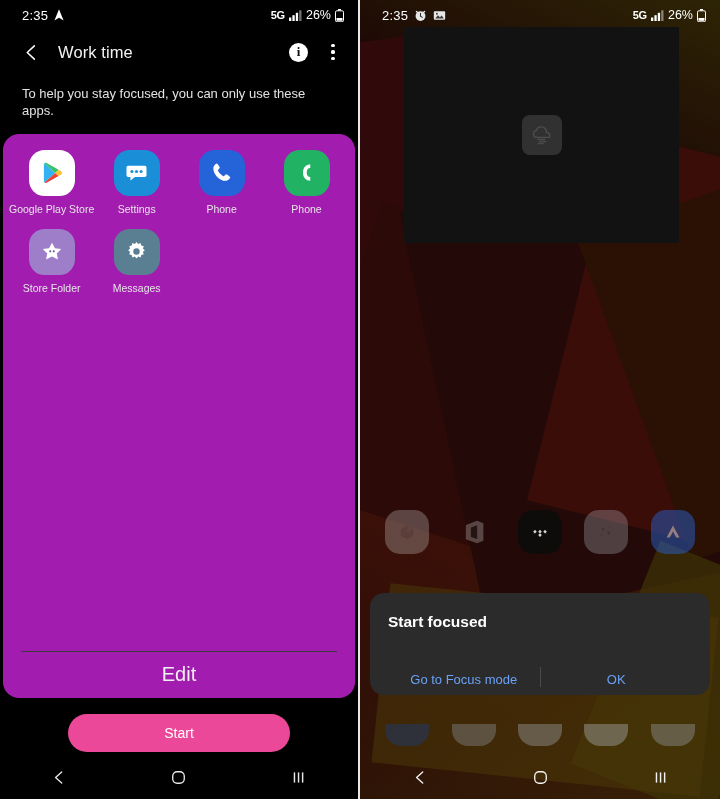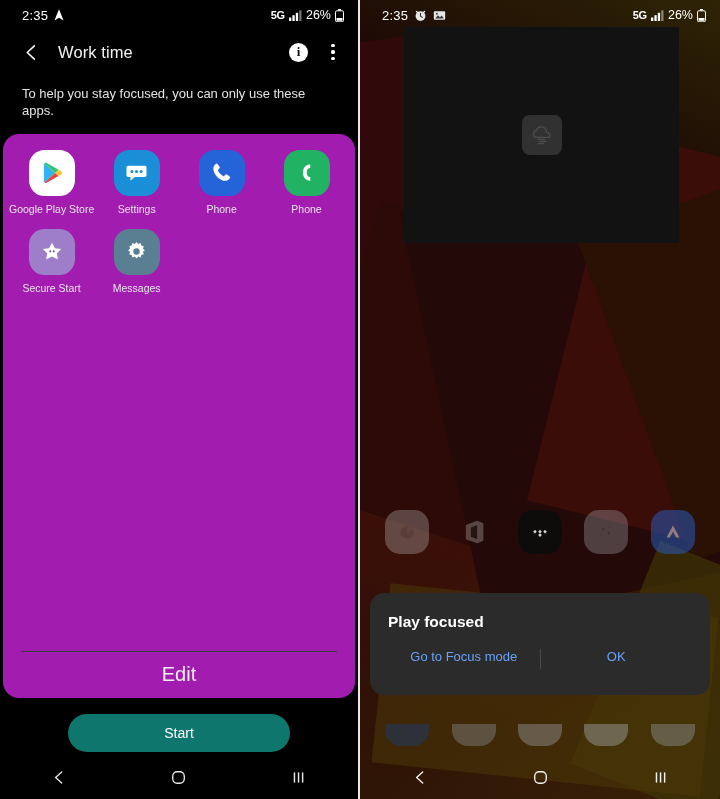--- a/index.html
+++ b/index.html
@@ -109,21 +109,21 @@
   .card-spacer { flex: 1 1 auto; }
   .edit-sep { height:1px; background:#3a3a3a; margin: 0 18px; }
   .edit-row {
     height: 46px; display:flex; align-items:center; justify-content:center;
     color:#f0f0f0; font-size: 20px; cursor:pointer;
   }
 
   .start-wrap { padding: 16px 68px 0 68px; }
   .start-btn {
     height: 38px; border-radius: 19px;
-    background:#0f766e; color:#ffffff;
+    background:#ec4899; color:#ffffff;
     display:flex; align-items:center; justify-content:center;
     font-size: 14px; cursor: pointer; border: none; width: 100%;
     font-family: "Liberation Sans", sans-serif;
   }
 
   
   .navbar {
     position:absolute; left:0; bottom:0; width:100%;
     height: 44px;
     display:flex; align-items:center; justify-content: space-around;
@@ -180,21 +180,21 @@
   .dialog {
     position:absolute; left:10px; top:593px;
     width:340px;
     background:#2b2b2b;
     border-radius: 14px;
     padding: 20px 18px 8px 18px;
     z-index: 20;
   }
   .dlg-title { color:#ffffff; font-size: 15.5px; font-weight: bold; }
   .dlg-body { color:#dcdcdc; font-size: 12.2px; line-height: 1.45; margin-top: 13px; }
-  .dlg-actions { display:flex; align-items:flex-start; margin-top: 18px; height: 38px; }
+  .dlg-actions { display:flex; align-items:flex-end; margin-top: 18px; height: 38px; }
   .dlg-btn {
     flex:1; text-align:center; color:#6aa1f5; font-size: 13px;
     cursor:pointer; background:none; border:none;
     font-family:"Liberation Sans", sans-serif;
   }
   .dlg-vdiv { width:1px; height:20px; background:#4a4a4a; }
 </style>
 </head>
 <body>
 
@@ -297,21 +297,21 @@
         </div>
 
         <div class="app-cell">
           <div class="app-icon sq" style="background:#9f7ec9;">
             <svg viewBox="0 0 24 24" width="26" height="26">
               <path d="M12 3.4 L14.7 8.6 L20.5 9.3 L16.4 13.3 L17.5 19 L12 16.2 L6.5 19 L7.6 13.3 L3.5 9.3 L9.3 8.6 Z" fill="#ffffff"></path>
               <circle cx="10.4" cy="11.4" r="0.95" fill="#6d4f99"></circle>
               <circle cx="13.6" cy="11.4" r="0.95" fill="#6d4f99"></circle>
             </svg>
           </div>
-          <div class="app-label">Secure Start</div>
+          <div class="app-label">Store Folder</div>
         </div>
 
         <div class="app-cell">
           <div class="app-icon sq" style="background:#5b7f92;">
             <svg viewBox="0 0 24 24" width="25" height="25">
               <path fill="#ffffff" d="M12 2.8 l1.6 1.9 2.3-.9 .7 2.4 2.4 .7 -.9 2.3 1.9 1.6 -1.9 1.6 .9 2.3 -2.4 .7 -.7 2.4 -2.3-.9 -1.6 1.9 -1.6-1.9 -2.3 .9 -.7-2.4 -2.4-.7 .9-2.3 -1.9-1.6 1.9-1.6 -.9-2.3 2.4-.7 .7-2.4 2.3 .9 Z"></path>
               <circle cx="12" cy="12" r="3.1" fill="#5b7f92"></circle>
             </svg>
           </div>
           <div class="app-label">Messages</div>
@@ -449,21 +449,21 @@
           <svg viewBox="0 0 9 13" width="9" height="13">
             <rect x="3" y="0" width="3" height="1.6" fill="#fff"></rect>
             <rect x="0.5" y="1.8" width="8" height="11" rx="1.4" fill="none" stroke="#fff" stroke-width="1"></rect>
             <rect x="1.5" y="9" width="6" height="2.8" fill="#fff"></rect>
           </svg>
         </span>
       </div>
     </div>
 
     <div class="dialog">
-      <div class="dlg-title">Play focused</div>
+      <div class="dlg-title">Start focused</div>
       <div class="dlg-actions">
         <button class="dlg-btn">Go to Focus mode</button>
         <div class="dlg-vdiv"></div>
         <button class="dlg-btn">OK</button>
       </div>
     </div>
 
     <div class="navbar">
       <div class="nav-btn">
         <svg viewBox="0 0 20 20" width="17" height="17">

